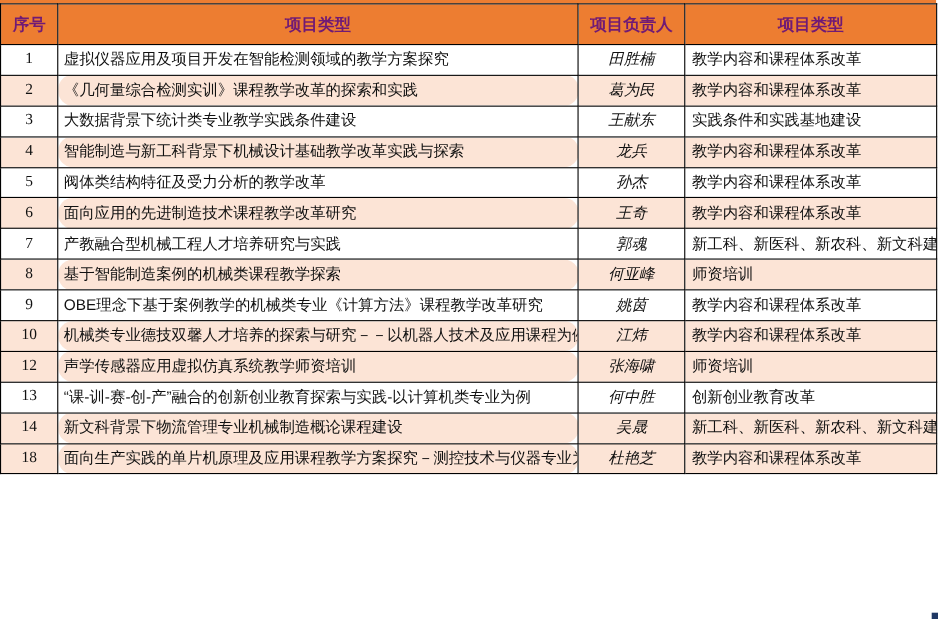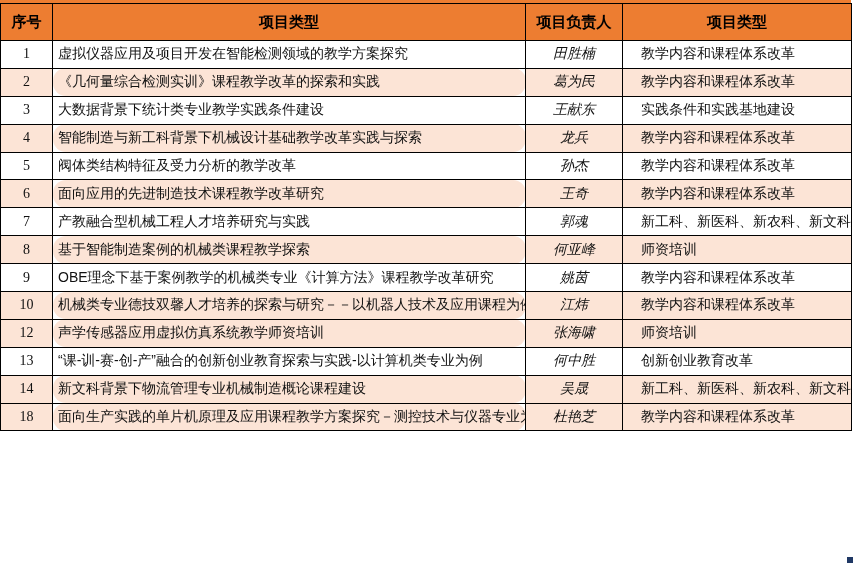--- a/index.html
+++ b/index.html
@@ -22,31 +22,31 @@
     color:var(--text-color);
   }
   th,td{
     border:1px solid var(--border-color);
     overflow:hidden;white-space:nowrap;
     box-sizing:border-box;
   }
   thead th{
     background:var(--header-bg);
     height:37px;font-size:15px;font-weight:bold;
-    text-align:center;color:#000000;
+    text-align:center;color:#701a75;
   }
   tbody td{height:27.9px;font-size:14px;}
   td.col-index{
     text-align:center;
     font-family:"Liberation Serif", serif;
     font-size:14px;
   }
   td.col-name{ text-align:left;padding:0 0 0 5px;border-radius:13px; }
   td.col-leader{ text-align:center;font-style:italic; }
-  td.col-type{ text-align:left;padding:0 0 0 18px; }
+  td.col-type{ text-align:left;padding:0 0 0 6px; }
   tr.data-row{background:var(--row-bg);}
   tr.data-row.alt{background:var(--row-alt-bg);}
   .fill-handle{
     position:absolute;right:0;bottom:0;
     width:6px;height:6px;background:var(--handle-color);
   }
 </style>
 </head>
 <body>
 

